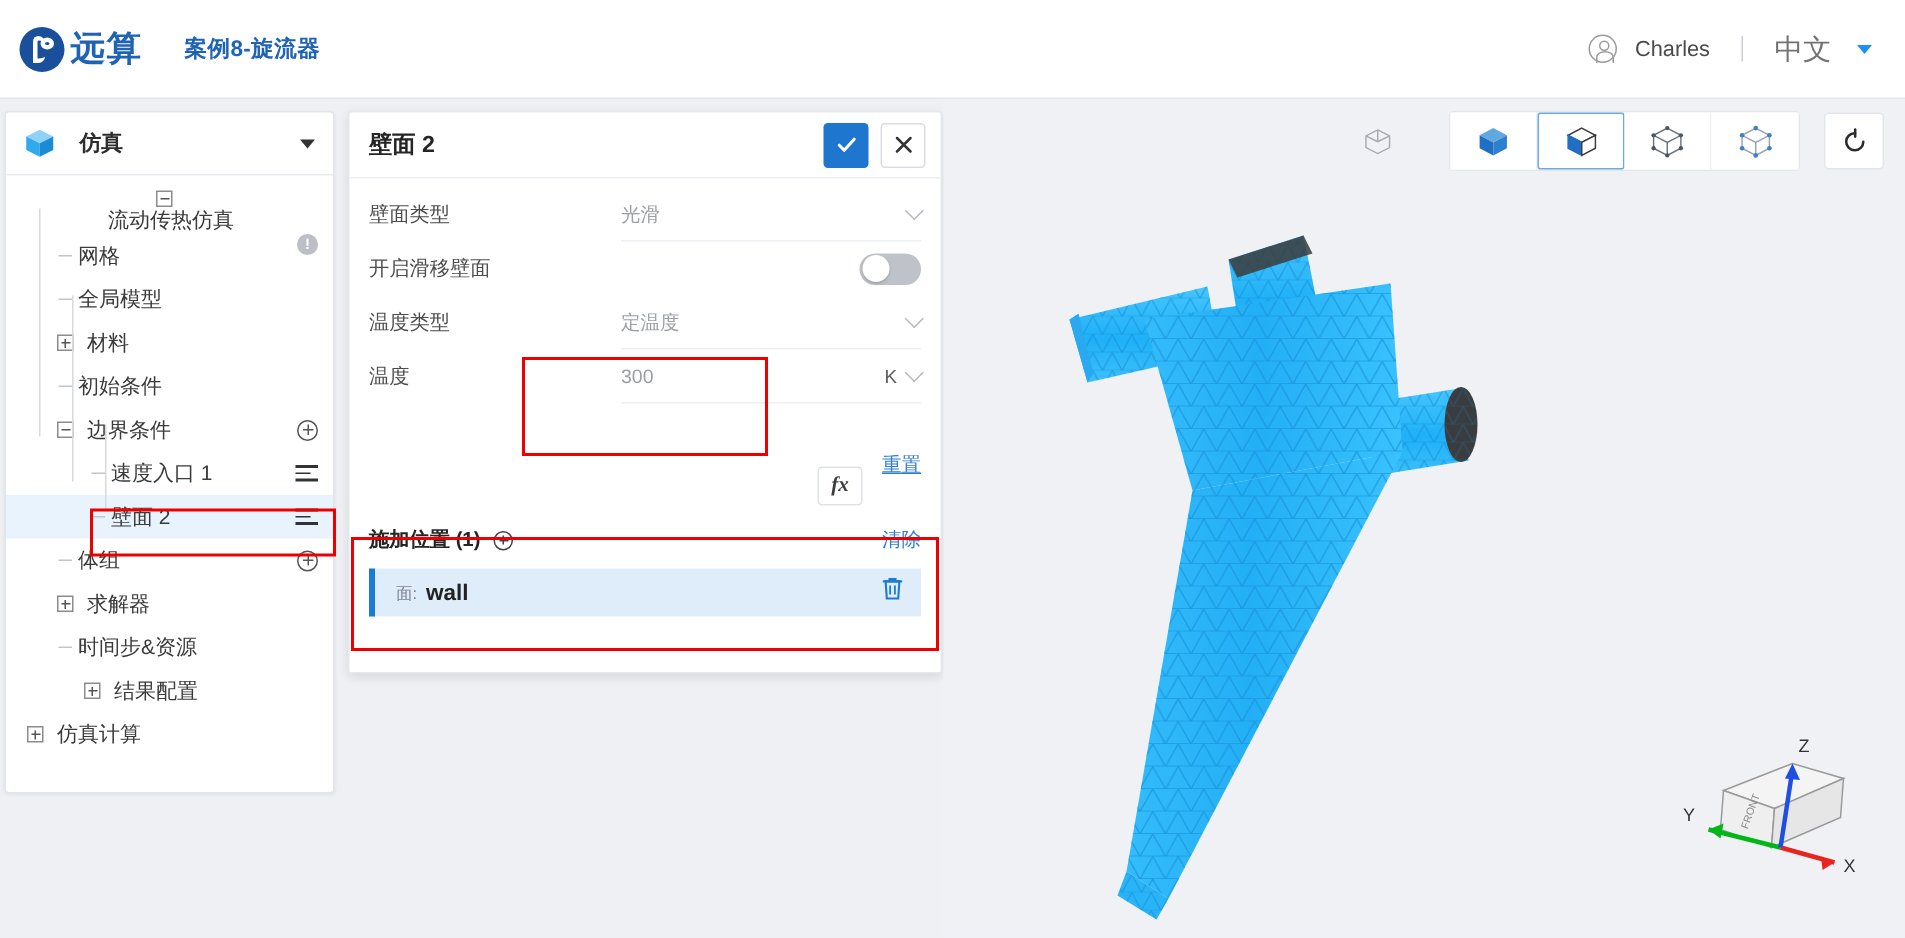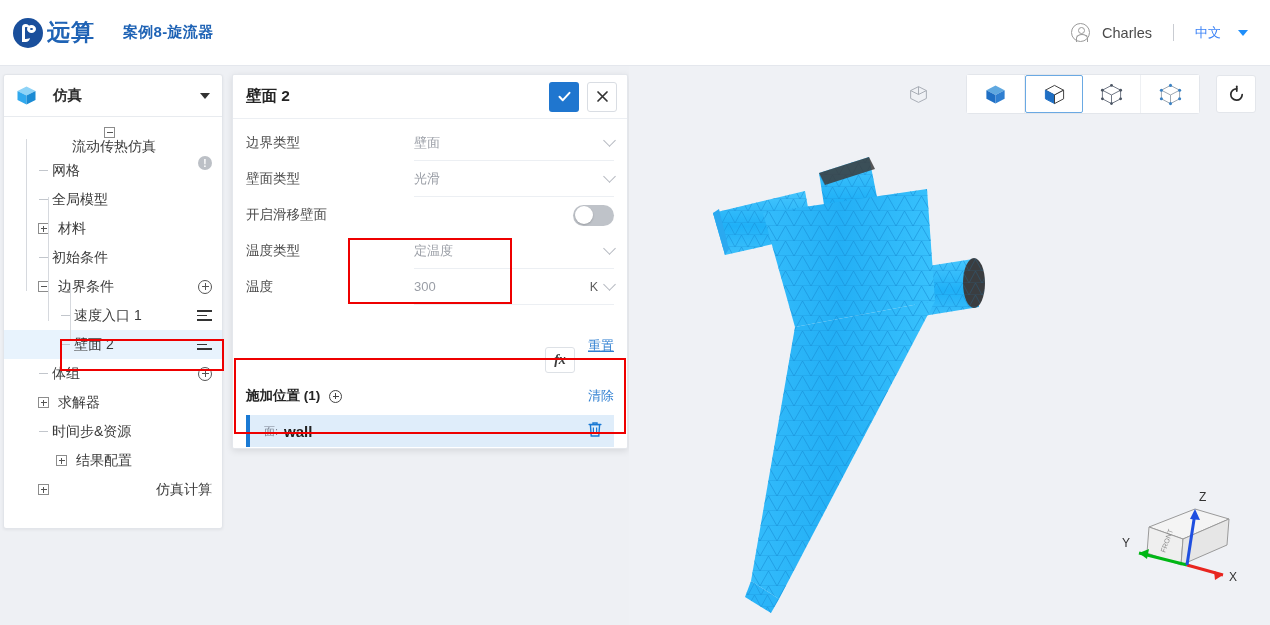--- a/index.html
+++ b/index.html
@@ -52,21 +52,21 @@
     content: ""; position: absolute; left: 6px; top: 3.3px;
     width: 5px; height: 5px; border-radius: 50%; border: 1.2px solid #9a9a9a;
   }
   .user-ic::after {
     content: ""; position: absolute; left: 3.6px; top: 10.4px;
     width: 10px; height: 7px; border-radius: 50% 50% 0 0;
     border: 1.2px solid #9a9a9a; border-bottom: none;
   }
   .user-name { font-size: 14.5px; color: #4a4a4a; margin-left: 8px; }
   .vdiv { width: 1px; height: 17px; background: #c9ccd2; margin: 0 17px; }
-  .lang { font-size: 13px; color: #3b82f6; }
+  .lang { font-size: 19px; color: #737373; }
   .caret-blue {
     width: 0; height: 0; margin-left: 13px;
     border-left: 5.5px solid transparent; border-right: 5.5px solid transparent;
     border-top: 6.5px solid #1f8efa;
   }
 
   
   .sidebar {
     position: absolute; left: 3px; top: 74px; width: 220px; height: 455px;
     background: #ffffff; border: 1px solid #e2e5ea; border-radius: 3px;
@@ -331,21 +331,21 @@
           <div class="tlabel">求解器</div>
         </div>
         <div class="trow" style="padding-left: 34px;">
           <div class="stub" style="margin-right: 4px; margin-left: 1px;"></div>
           <div class="tlabel">时间步&amp;资源</div>
         </div>
         <div class="trow" style="padding-left: 52px;">
           <div class="tog plus" style="margin-right: 9px;"></div>
           <div class="tlabel">结果配置</div>
         </div>
-        <div class="trow" style="padding-left: 34px; justify-content: space-between;">
+        <div class="trow" style="padding-left: 14px;">
           <div class="tog plus" style="margin-right: 9px;"></div>
           <div class="tlabel">仿真计算</div>
         </div>
         <div class="vline" style="left: 22px; top: 22px; height: 152px;"></div>
         <div class="vline" style="left: 44px; top: 80px; height: 124px;"></div>
         <div class="vline" style="left: 66px; top: 166px; height: 58px;"></div>
       </div>
   </div>
 
   <div class="panel">
@@ -359,27 +359,20 @@
         </div>
         <div class="btn-x">
           <svg width="15" height="15" viewBox="0 0 15 15">
             <path d="M3 3 L12 12 M12 3 L3 12" stroke="#333" stroke-width="1.7" stroke-linecap="round"></path>
           </svg>
         </div>
       </div>
     </div>
 
     <div class="p-body" id="fields">
-        <div class="frow">
-          <div class="flabel">边界类型</div>
-          <div class="fval">
-            <span>壁面</span>
-            <div class="chev"></div>
-          </div>
-        </div>
         <div class="frow">
           <div class="flabel">壁面类型</div>
           <div class="fval">
             <span>光滑</span>
             <div class="chev"></div>
           </div>
         </div>
         <div class="frow">
           <div class="flabel">开启滑移壁面</div>
           <div class="fval nb">

